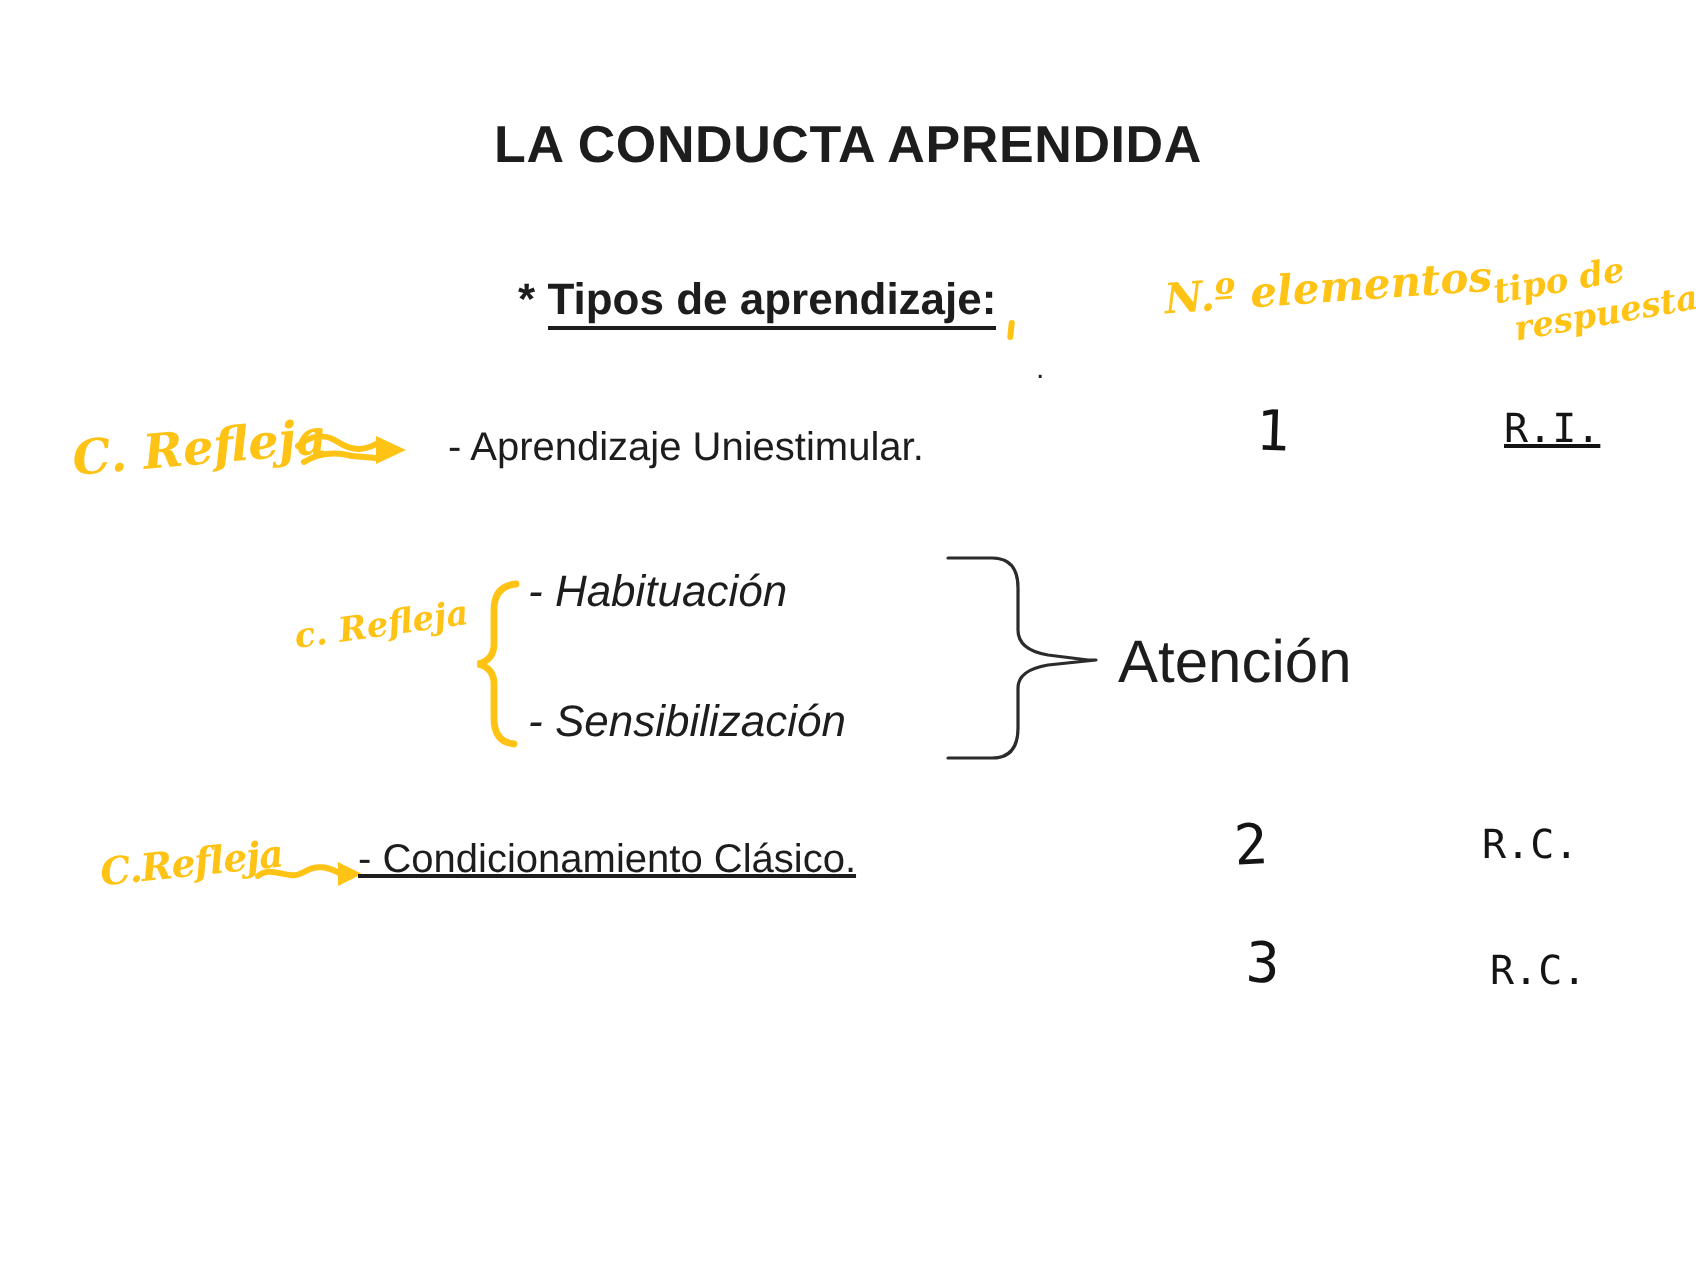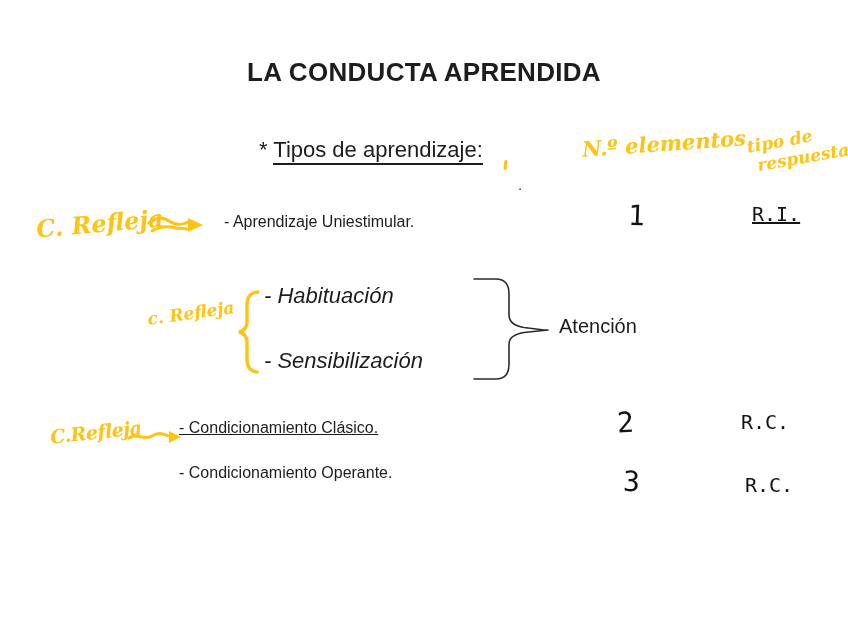--- a/index.html
+++ b/index.html
@@ -10,25 +10,25 @@
     overflow:hidden;
     font-family:"Liberation Sans", sans-serif;
     color:#1d1d1d;
   }
   .abs{position:absolute;white-space:nowrap;}
   .title{
     left:0;right:0;top:57px;
     text-align:center;
     font-size:26px;font-weight:bold;letter-spacing:.3px;
   }
-  .heading{left:259px;top:137px;font-size:22px;font-weight:normal;}
+  .heading{left:259px;top:137px;font-size:22px;font-weight:bold;}
   .heading .ul{border-bottom:2.5px solid #1d1d1d;padding-bottom:1px;}
-  .body-text{font-size:16px;}
+  .body-text{font-size:20px;}
   .italic{font-style:italic;}
-  .attention{font-size:20px;}
+  .attention{font-size:30px;}
   .hand-yellow{
     color:#FFC316;
     font-family:"DejaVu Serif", serif;
     font-style:italic;
     font-weight:bold;
   }
   .hand-ink{
     font-family:"DejaVu Sans Mono", monospace;
     color:#141414;
   }
@@ -82,17 +82,16 @@
 
   <div class="abs hand-yellow" style="left:50px;top:421px;font-size:19px;letter-spacing:-0.5px;transform:rotate(-6deg);">C.Refleja</div>
   <svg class="abs" style="left:128px;top:428px;" width="54" height="18" viewBox="0 0 54 18">
     <path d="M1,10 C8,4 16,13 24,8 S38,7 43,9" fill="none" stroke="#FFC316" stroke-width="3" stroke-linecap="round"></path>
     <polygon points="41,3 53,9 41,15" fill="#FFC316"></polygon>
   </svg>
   <div class="abs body-text" style="left:179px;top:419px;text-decoration:underline;">- Condicionamiento Clásico.</div>
   <div class="abs hand-ink" style="left:617px;top:406px;font-size:28px;transform:rotate(-3deg);">2</div>
   <div class="abs hand-ink" style="left:741px;top:410px;font-size:20px;">R.C.</div>
 
-  <div class="abs body-text" style="left:179px;top:464px;">- Condicionamiento Operante.</div>
   <div class="abs hand-ink" style="left:623px;top:465px;font-size:28px;transform:rotate(2deg);">3</div>
   <div class="abs hand-ink" style="left:745px;top:473px;font-size:20px;">R.C.</div>
 
 </div>
 
 </body></html>

